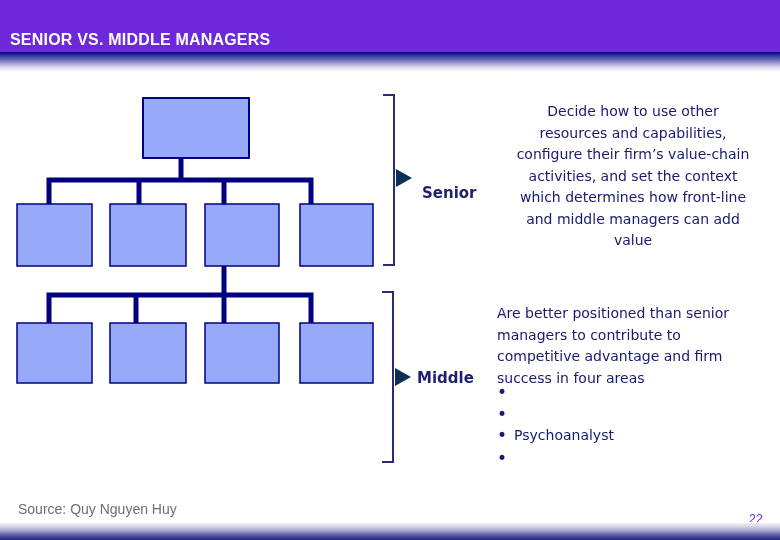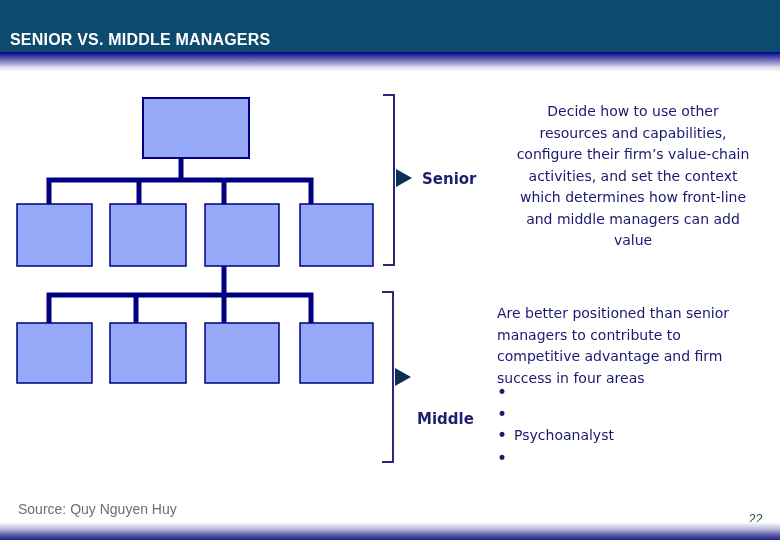--- a/index.html
+++ b/index.html
@@ -5,21 +5,21 @@
   * { margin: 0; padding: 0; box-sizing: border-box; }
   html, body { width: 780px; height: 540px; overflow: hidden; background: #fff; }
   .slide {
     position: relative; width: 780px; height: 540px;
     background: #ffffff; overflow: hidden;
     font-family: "DejaVu Sans", "Liberation Sans", sans-serif;
   }
   
   .header-bar {
     position: absolute; left: 0; top: 0; width: 780px; height: 52px;
-    background: #0c4a6e;
+    background: #6d28d9;
   }
   .header-title {
     position: absolute; left: 10px; bottom: 3px;
     font-family: "Liberation Sans", sans-serif;
     font-size: 16px; font-weight: bold; color: #ffffff; letter-spacing: 0.2px;
   }
   .header-gradient {
     position: absolute; left: 0; top: 52px; width: 780px; height: 20px;
     background: linear-gradient(to bottom, #00008B 0%, #7d7dbe 45%, #d8d8ec 75%, #ffffff 100%);
   }
@@ -29,31 +29,31 @@
     background: linear-gradient(to bottom, #ffffff 0%, #b9b9da 40%, #4d4da1 78%, #24247e 100%);
   }
   .source-note {
     position: absolute; left: 18px; top: 501px;
     font-family: "Liberation Sans", sans-serif;
     font-size: 14px; color: #6e6e6e;
   }
   .page-number {
     position: absolute; right: 17px; top: 512px;
     font-family: "Liberation Sans", sans-serif;
-    font-size: 12.5px; color: #14532d;
+    font-size: 12.5px; color: #6d28d9;
   }
   
   .org-chart { position: absolute; left: 0; top: 85px; }
   
   .bracket-label {
     position: absolute;
     font-size: 15px; font-weight: bold; color: #1f1f70;
   }
-  .label-senior { left: 422px; top: 170px; }
-  .label-middle { left: 417px; top: 369px; margin-top: 41px; }
+  .label-senior { left: 422px; top: 184px; }
+  .label-middle { left: 417px; top: 369px; }
   
   .text-block {
     position: absolute; left: 497px; width: 272px;
     font-size: 14px; line-height: 21.5px; color: #191970;
     white-space: pre-line;
   }
   .senior-text { top: 101px; text-align: center; }
   .middle-intro { top: 303px; }
   .bullet-list {
     position: absolute; left: 497px; top: 381px; width: 272px;

